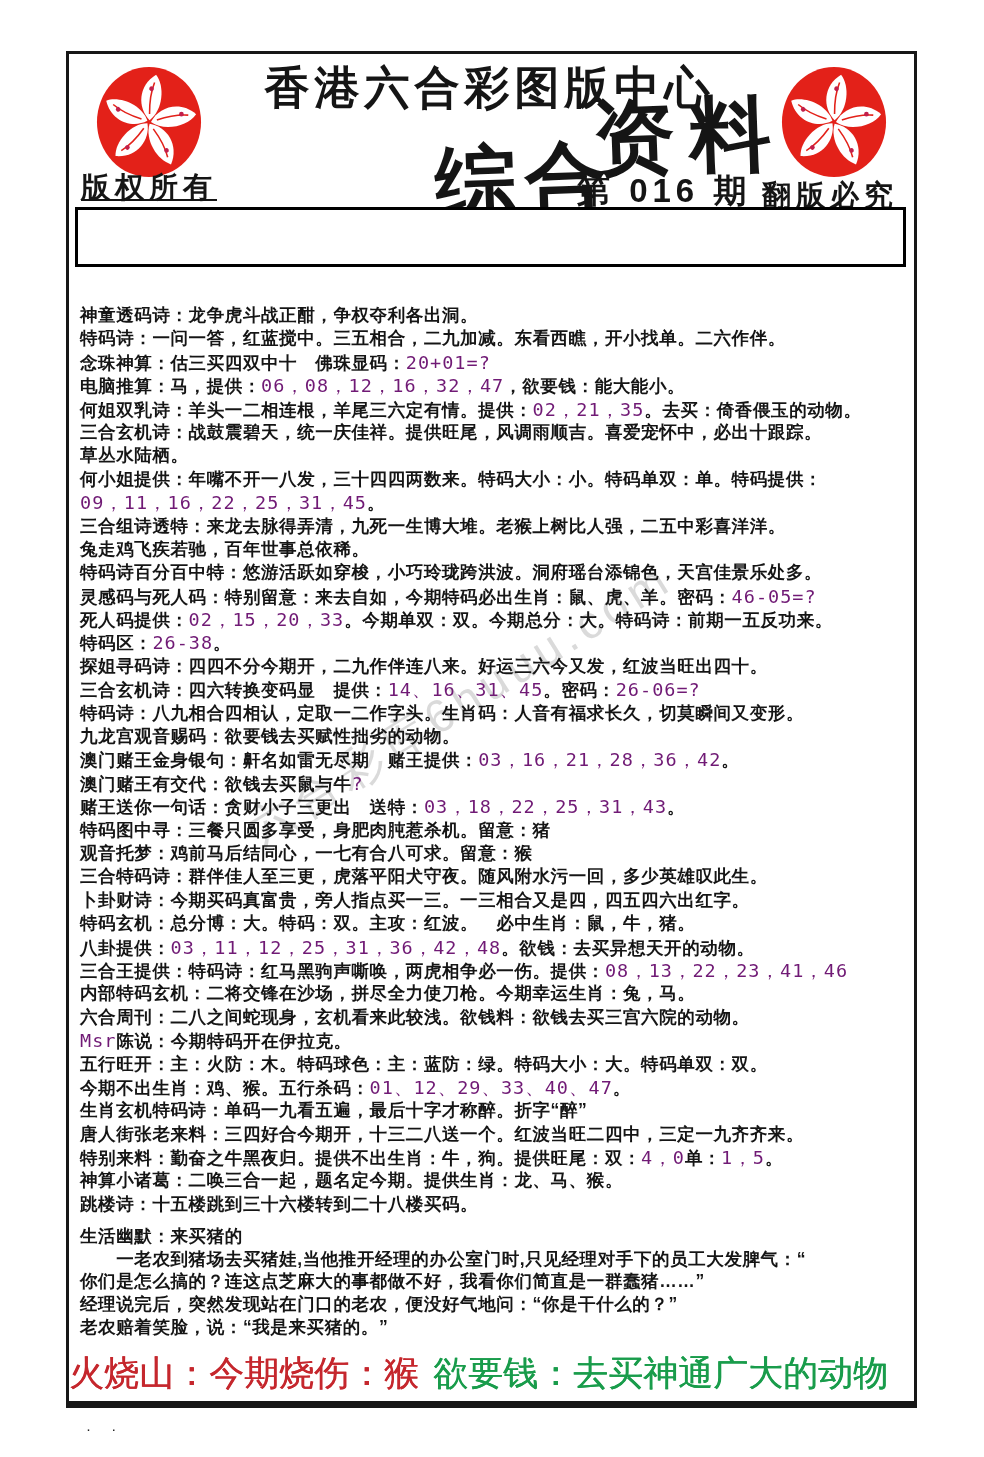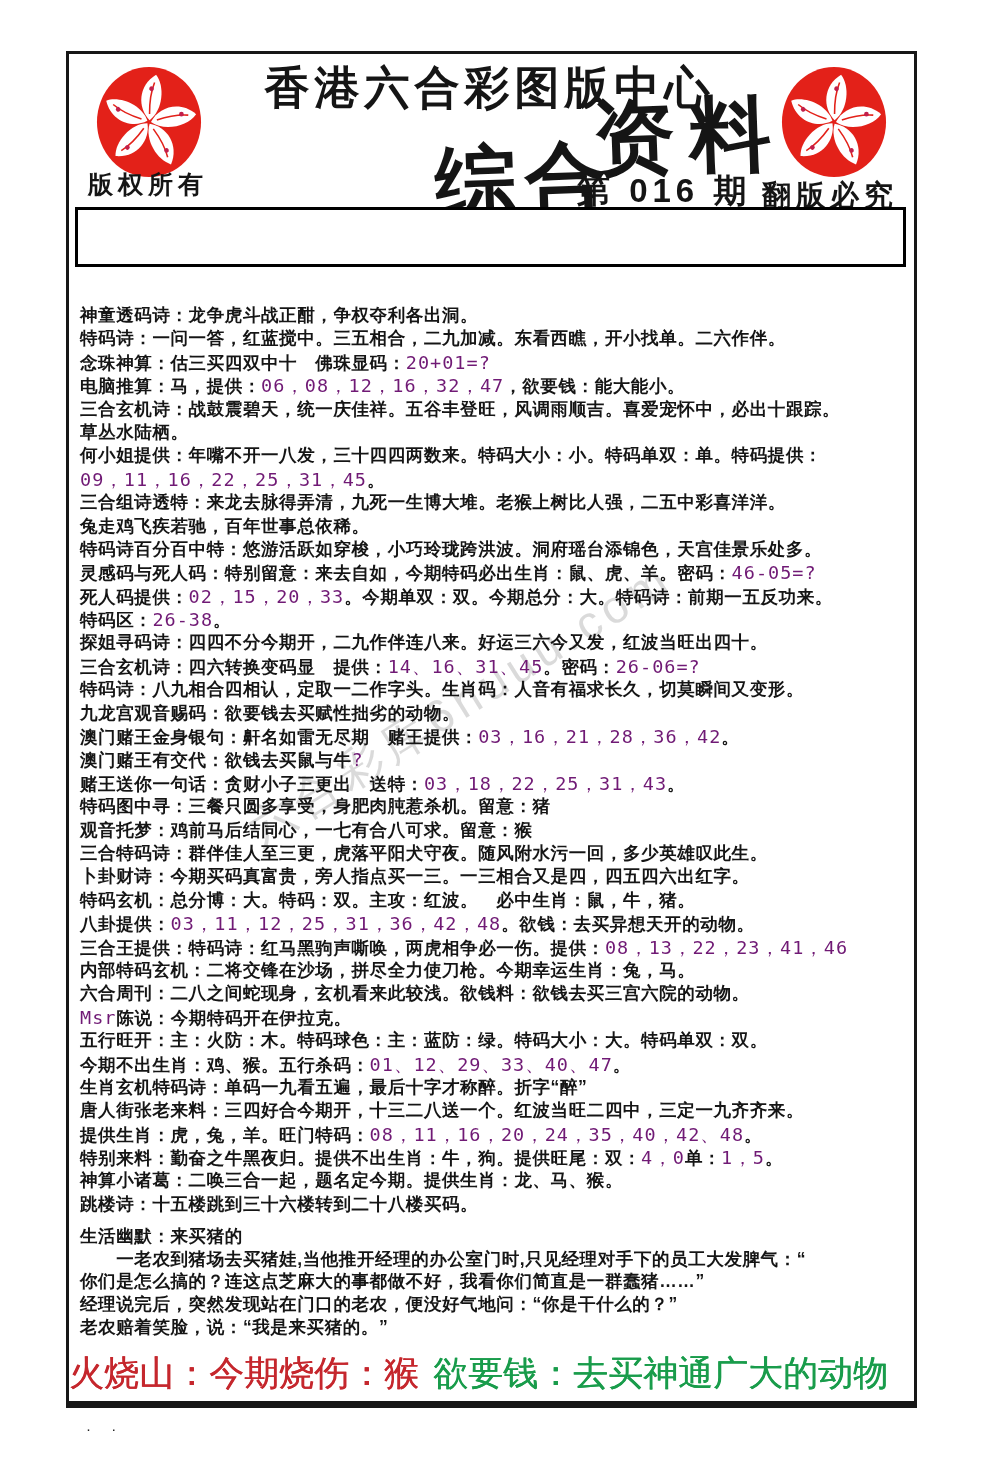--- a/index.html
+++ b/index.html
@@ -8,21 +8,21 @@
   .sheet{position:absolute;left:66px;top:51px;width:851px;height:1357px;box-sizing:border-box;
          border:3px solid #171717;border-bottom-width:7px;background:#fff;}
   
   .hdr-title{position:absolute;left:0;right:4px;top:4px;text-align:center;
              font-size:45px;font-weight:900;letter-spacing:5px;white-space:nowrap;}
   .masthead-a{position:absolute;left:366px;top:74px;font-size:82px;font-weight:900;
               letter-spacing:8px;transform:rotate(-2deg);white-space:nowrap;}
   .masthead-b{position:absolute;left:524px;top:28px;font-size:82px;font-weight:900;
               letter-spacing:14px;transform:rotate(-2deg);white-space:nowrap;}
   .issue{position:absolute;left:508px;top:115px;font-size:33px;font-weight:900;letter-spacing:5px;white-space:nowrap;}
-  .copy-l{position:absolute;left:19px;top:114px;font-size:25px;font-weight:900;letter-spacing:5px;}
+  .copy-l{position:absolute;left:12px;top:114px;font-size:29px;font-weight:900;letter-spacing:5px;text-decoration:underline;}
   .copy-r{position:absolute;right:16px;top:122px;font-size:29px;font-weight:900;letter-spacing:5px;}
   .logo{position:absolute;top:12px;width:108px;height:112px;}
   .logo.l{left:26px;} .logo.r{right:26px;}
   .notice-box{position:absolute;left:6px;right:8px;top:153px;height:54px;border:3px solid #000;background:#fff;}
   
   .watermark{position:absolute;left:200px;top:744px;z-index:0;font-size:46px;font-weight:400;
              color:#bdbdbd;opacity:.55;letter-spacing:6px;white-space:nowrap;
              transform:rotate(-32deg);transform-origin:0 100%;}
   
   .body{position:absolute;left:11px;right:4px;top:222px;z-index:1;margin-top:28px;}
@@ -121,21 +121,22 @@
     <div class="notice-box"></div>
 
     <div class="watermark">六合彩库6huuu.com</div>
 
     <div class="body">
       <div id="tips-lines">
           <div class="line"><span>神童透码诗：龙争虎斗战正酣，争权夺利各出洞。</span></div>
           <div class="line"><span>特码诗：一问一答，红蓝搅中。三五相合，二九加减。东看西瞧，开小找单。二六作伴。</span></div>
           <div class="line"><span>念珠神算：估三买四双中十　佛珠显码：</span><span class="num">20+01=?</span></div>
           <div class="line"><span>电脑推算：马，提供：</span><span class="num">06，08，12，16，32，47</span><span>，欲要钱：能大能小。</span></div>
-          <div class="line"><span>三合玄机诗：战鼓震碧天，统一庆佳祥。五谷丰登旺，风调雨顺吉。喜爱宠怀中，必出十跟踪。</span></div>
+          <div class="line"><span>何姐双乳诗：羊头一二相连根，羊尾三六定有情。提供：</span><span class="num">02，21，35</span><span>。去买：倚香偎玉的动物。</span></div>
+          <div class="line"><span>三合玄机诗：战鼓震碧天，统一庆佳祥。提供旺尾，风调雨顺吉。喜爱宠怀中，必出十跟踪。</span></div>
           <div class="line"><span>草丛水陆栖。</span></div>
           <div class="line"><span>何小姐提供：年嘴不开一八发，三十四四两数来。特码大小：小。特码单双：单。特码提供：</span></div>
           <div class="line"><span class="num">09，11，16，22，25，31，45</span><span>。</span></div>
           <div class="line"><span>三合组诗透特：来龙去脉得弄清，九死一生博大堆。老猴上树比人强，二五中彩喜洋洋。</span></div>
           <div class="line"><span>兔走鸡飞疾若驰，百年世事总依稀。</span></div>
           <div class="line"><span>特码诗百分百中特：悠游活跃如穿梭，小巧玲珑跨洪波。洞府瑶台添锦色，天宫佳景乐处多。</span></div>
           <div class="line"><span>灵感码与死人码：特别留意：来去自如，今期特码必出生肖：鼠、虎、羊。密码：</span><span class="num">46-05=?</span></div>
           <div class="line"><span>死人码提供：</span><span class="num">02，15，20，33</span><span>。今期单双：双。今期总分：大。特码诗：前期一五反功来。</span></div>
           <div class="line"><span>特码区：</span><span class="num">26-38</span><span>。</span></div>
           <div class="line"><span>探姐寻码诗：四四不分今期开，二九作伴连八来。好运三六今又发，红波当旺出四十。</span></div>
@@ -152,21 +153,20 @@
           <div class="line"><span>特码玄机：总分博：大。特码：双。主攻：红波。　必中生肖：鼠，牛，猪。</span></div>
           <div class="line"><span>八卦提供：</span><span class="num">03，11，12，25，31，36，42，48</span><span>。欲钱：去买异想天开的动物。</span></div>
           <div class="line"><span>三合王提供：特码诗：红马黑驹声嘶唤，两虎相争必一伤。提供：</span><span class="num">08，13，22，23，41，46</span></div>
           <div class="line"><span>内部特码玄机：二将交锋在沙场，拼尽全力使刀枪。今期幸运生肖：兔，马。</span></div>
           <div class="line"><span>六合周刊：二八之间蛇现身，玄机看来此较浅。欲钱料：欲钱去买三宫六院的动物。</span></div>
           <div class="line"><span class="num">Msr</span><span>陈说：今期特码开在伊拉克。</span></div>
           <div class="line"><span>五行旺开：主：火防：木。特码球色：主：蓝防：绿。特码大小：大。特码单双：双。</span></div>
           <div class="line"><span>今期不出生肖：鸡、猴。五行杀码：</span><span class="num">01、12、29、33、40、47</span><span>。</span></div>
           <div class="line"><span>生肖玄机特码诗：单码一九看五遍，最后十字才称醉。折字“醉”</span></div>
           <div class="line"><span>唐人街张老来料：三四好合今期开，十三二八送一个。红波当旺二四中，三定一九齐齐来。</span></div>
-          <div class="line"><span>提供生肖：虎，兔，羊。旺门特码：</span><span class="num">08，11，16，20，24，35，40，42、48</span><span>。</span></div>
           <div class="line"><span>特别来料：勤奋之牛黑夜归。提供不出生肖：牛，狗。提供旺尾：双：</span><span class="num">4，0</span><span>单：</span><span class="num">1，5</span><span>。</span></div>
           <div class="line"><span>神算小诸葛：二唤三合一起，题名定今期。提供生肖：龙、马、猴。</span></div>
           <div class="line"><span>跳楼诗：十五楼跳到三十六楼转到二十八楼买码。</span></div>
         </div>
       <div id="humor-lines" class="humor">
           <div class="line"><span>生活幽默：来买猪的</span></div>
           <div class="line"><span>　　一老农到猪场去买猪娃,当他推开经理的办公室门时,只见经理对手下的员工大发脾气：“</span></div>
           <div class="line"><span>你们是怎么搞的？连这点芝麻大的事都做不好，我看你们简直是一群蠢猪……”</span></div>
           <div class="line"><span>经理说完后，突然发现站在门口的老农，便没好气地问：“你是干什么的？”</span></div>
           <div class="line"><span>老农赔着笑脸，说：“我是来买猪的。”</span></div>

